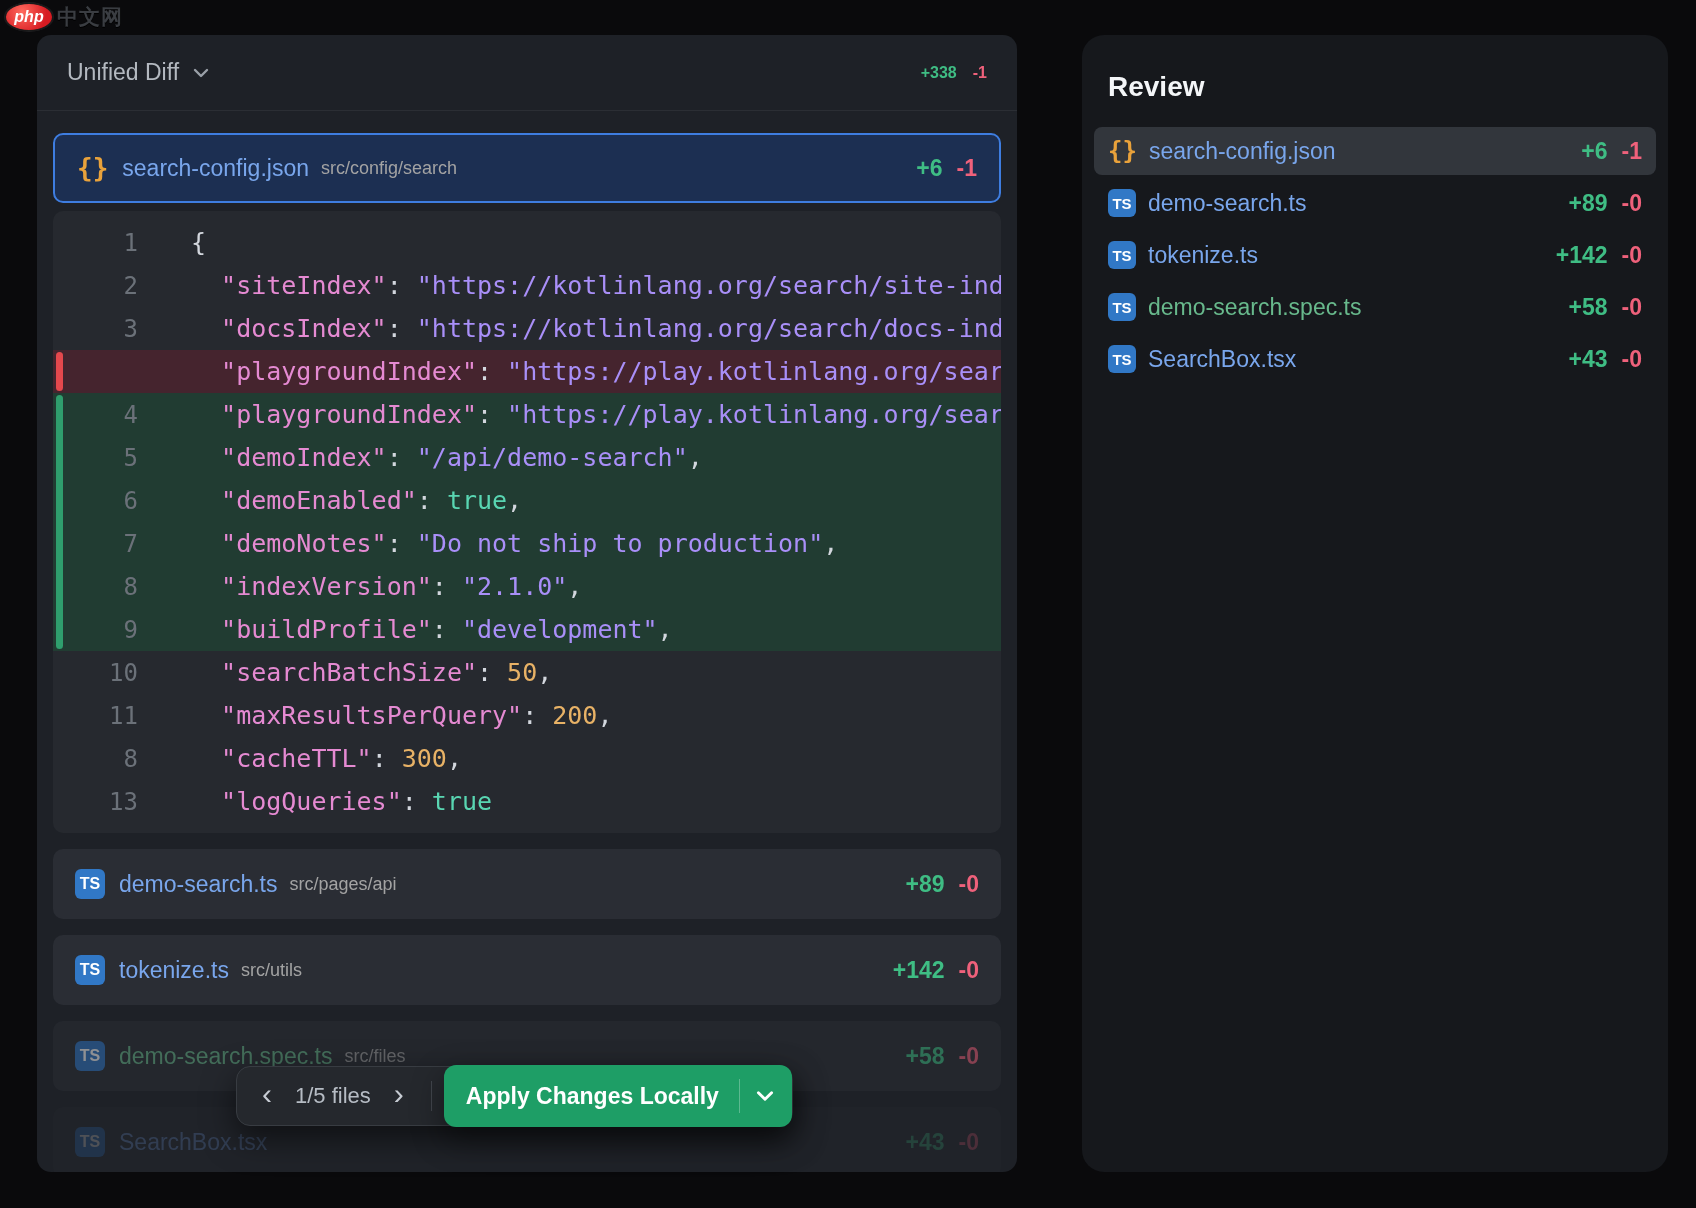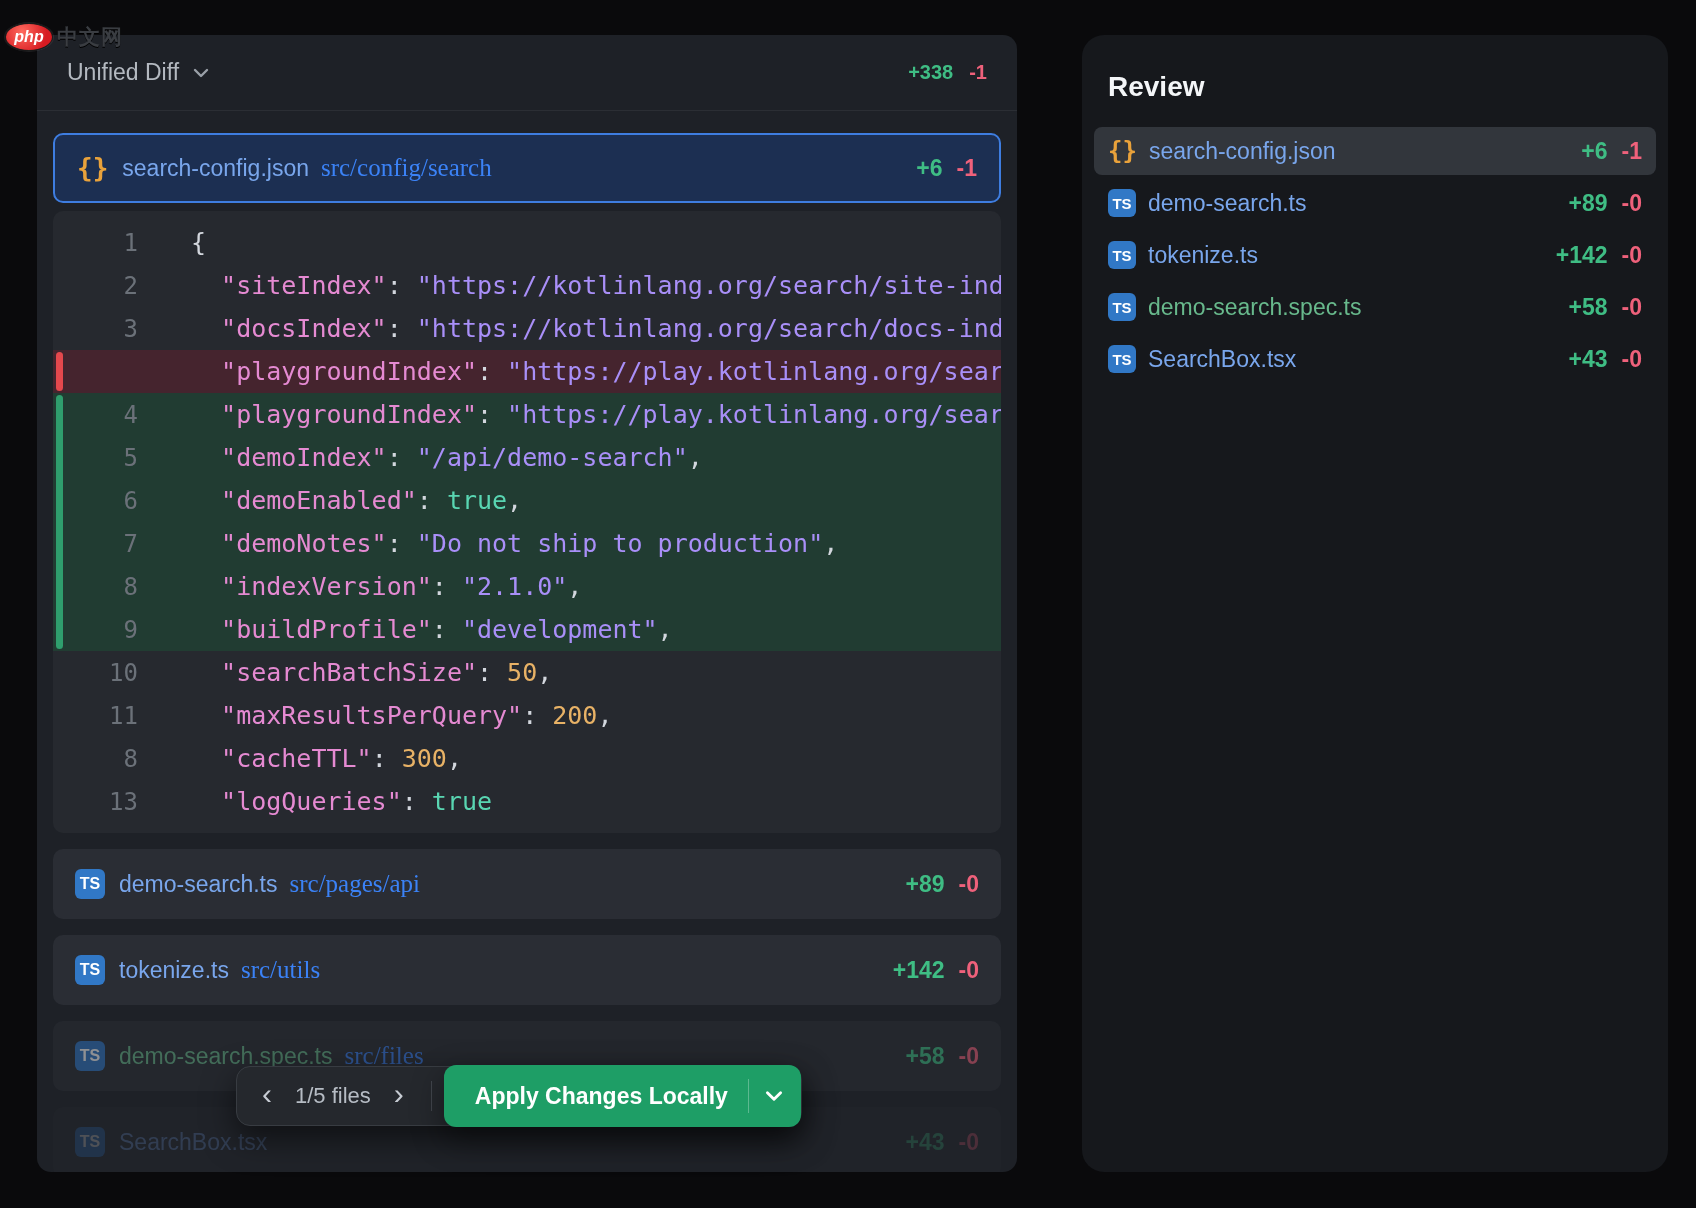--- a/index.html
+++ b/index.html
@@ -3,48 +3,48 @@
 <meta charset="utf-8">
 <style>
   html,body{margin:0;padding:0;}
   body{
     width:1696px;height:1208px;position:relative;overflow:hidden;
     background:#0a0a0c;
     font-family:"Liberation Sans",sans-serif;
     -webkit-font-smoothing:antialiased;
   }
   
-  .watermark{position:absolute;top:3px;left:5px;display:flex;align-items:flex-end;gap:4px;z-index:5;margin-top:20px;}
+  .watermark{position:absolute;top:3px;left:5px;display:flex;align-items:flex-end;gap:4px;z-index:5;}
   .wm-logo{width:46px;height:26px;border-radius:50%;background:radial-gradient(circle at 35% 30%,#ff6a5e,#d71b22 70%);
     color:#fff;font-style:italic;font-weight:bold;font-size:16px;display:flex;align-items:center;justify-content:center;
     border:1px solid #1c1c1c;box-shadow:0 0 0 1px rgba(255,255,255,.08);}
   .wm-text{color:#3a3d42;font-weight:700;font-size:21px;letter-spacing:1px;text-shadow:0 1px 0 #000;}
 
   
   .diff-panel{position:absolute;left:37px;top:35px;width:980px;height:1137px;background:#1e2127;border-radius:14px;overflow:hidden;}
   .review-panel{position:absolute;left:1082px;top:35px;width:586px;height:1137px;background:#16181c;border-radius:22px;box-sizing:border-box;padding:26px 12px 0 12px;}
 
   
   .diff-header{height:76px;box-sizing:border-box;display:flex;align-items:center;justify-content:space-between;
     padding:0 30px;border-bottom:1px solid #2b2e34;}
   .mode-select{display:flex;align-items:center;gap:12px;color:#b4b9c0;font-size:23px;cursor:pointer;}
   .chev{width:20px;height:20px;}
-  .totals{font-size:20px;font-weight:600;display:flex;gap:16px;}
+  .totals{font-size:16px;font-weight:600;display:flex;gap:16px;}
   .added-txt{color:#3fbd84;}
   .removed-txt{color:#ef617b;}
 
   .diff-body{padding:22px 16px 0 16px;}
 
   
   .selected-card{box-sizing:border-box;height:70px;border:2px solid #3e7de0;background:#1c2f52;border-radius:10px;
     display:flex;align-items:center;padding:0 22px;}
   .braces-ic{color:#e9a23b;font-family:"DejaVu Sans Mono",monospace;font-size:26px;font-weight:bold;margin-right:14px;}
   .fname{color:#79a6ec;font-size:23px;}
   .fname.green{color:#68b98c;}
-  .fpath{color:#3b82f6;font-size:25px;margin-left:12px;font-family:Liberation Serif, serif;}
+  .fpath{color:#a3a3a3;font-size:18px;margin-left:12px;}
   .fspacer{flex:1;}
   .fstats{font-size:23px;font-weight:600;display:flex;gap:14px;}
 
   
   .code-block{background:#26292f;border-radius:10px;margin-top:8px;padding:10px 0;
     font-family:"DejaVu Sans Mono","Liberation Mono",monospace;font-size:25px;overflow:hidden;}
   .code-row{position:relative;height:43px;display:flex;align-items:center;white-space:pre;overflow:hidden;}
   .code-row.removed{background:#45242e;}
   .code-row.added{background:#213c32;}
   .gutter{width:85px;flex-shrink:0;text-align:right;color:#6b7179;font-size:24px;}
@@ -79,21 +79,21 @@
 
   
   .action-bar{position:absolute;left:236px;top:1066px;z-index:10;display:flex;align-items:center;}
   .nav-pill{display:flex;align-items:center;height:58px;background:#25282d;border:1px solid #383c42;border-radius:14px;
     padding:0 0 0 8px;box-shadow:0 12px 32px rgba(0,0,0,.55);}
   .nav-btn{width:44px;height:44px;display:flex;align-items:center;justify-content:center;background:none;border:none;
     color:#c7ccd3;font-size:30px;cursor:pointer;font-family:"Liberation Sans",sans-serif;padding:0 0 4px 0;}
   .pager{color:#b6bcc4;font-size:22px;margin:0 6px;}
   .pill-divider{width:1px;height:30px;background:#42464d;margin:0 4px 0 10px;}
   .apply-btn{display:flex;align-items:center;height:62px;background:#1e9e66;border:none;border-radius:12px;
-    margin-left:8px;padding:0 10px 0 31px;color:#fff;font-size:23px;font-weight:600;cursor:pointer;
+    margin-left:8px;padding:0 10px 0 22px;color:#fff;font-size:23px;font-weight:600;cursor:pointer;
     font-family:"Liberation Sans",sans-serif;box-shadow:0 12px 32px rgba(0,0,0,.45);}
   .btn-divider{width:1px;height:34px;background:rgba(255,255,255,.28);margin:0 8px 0 20px;}
   .btn-chev{width:34px;display:flex;align-items:center;justify-content:center;}
 </style>
 </head>
 <body>
 
 <div class="watermark">
   <div class="wm-logo">php</div>
   <div class="wm-text">中文网</div>

